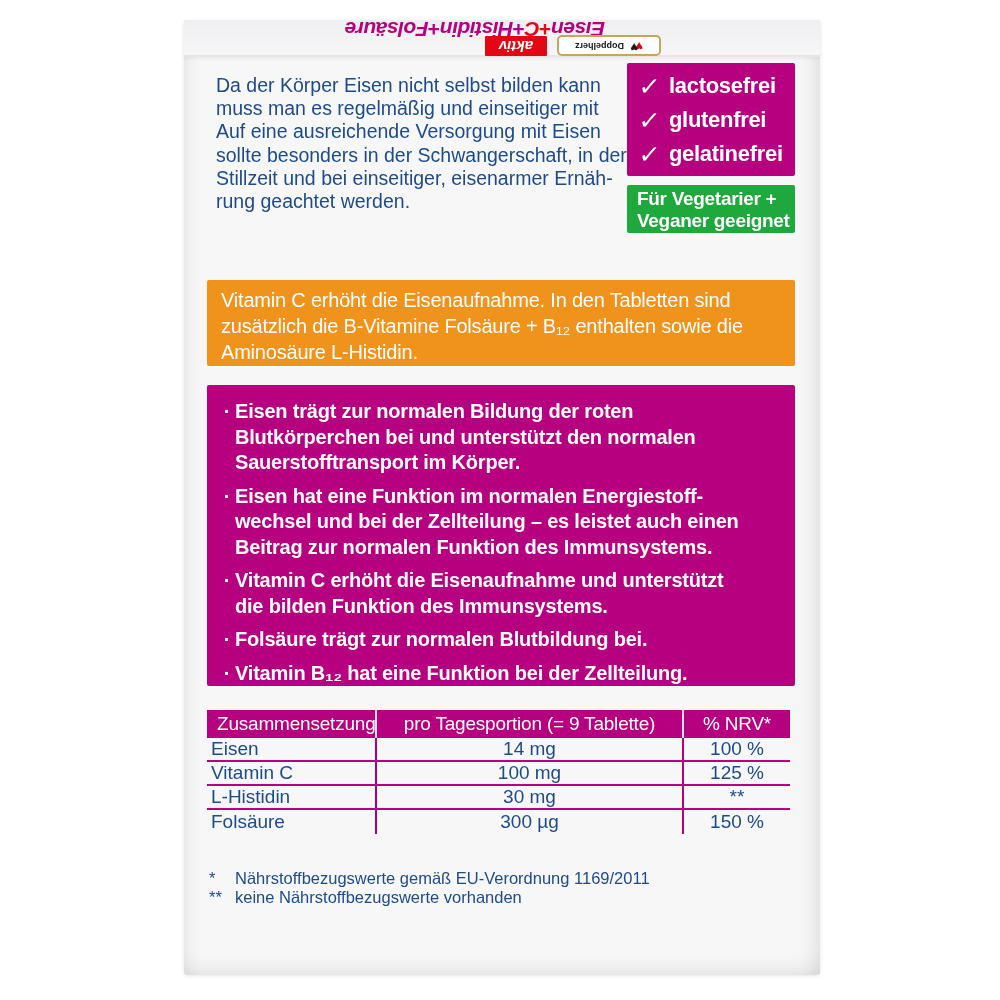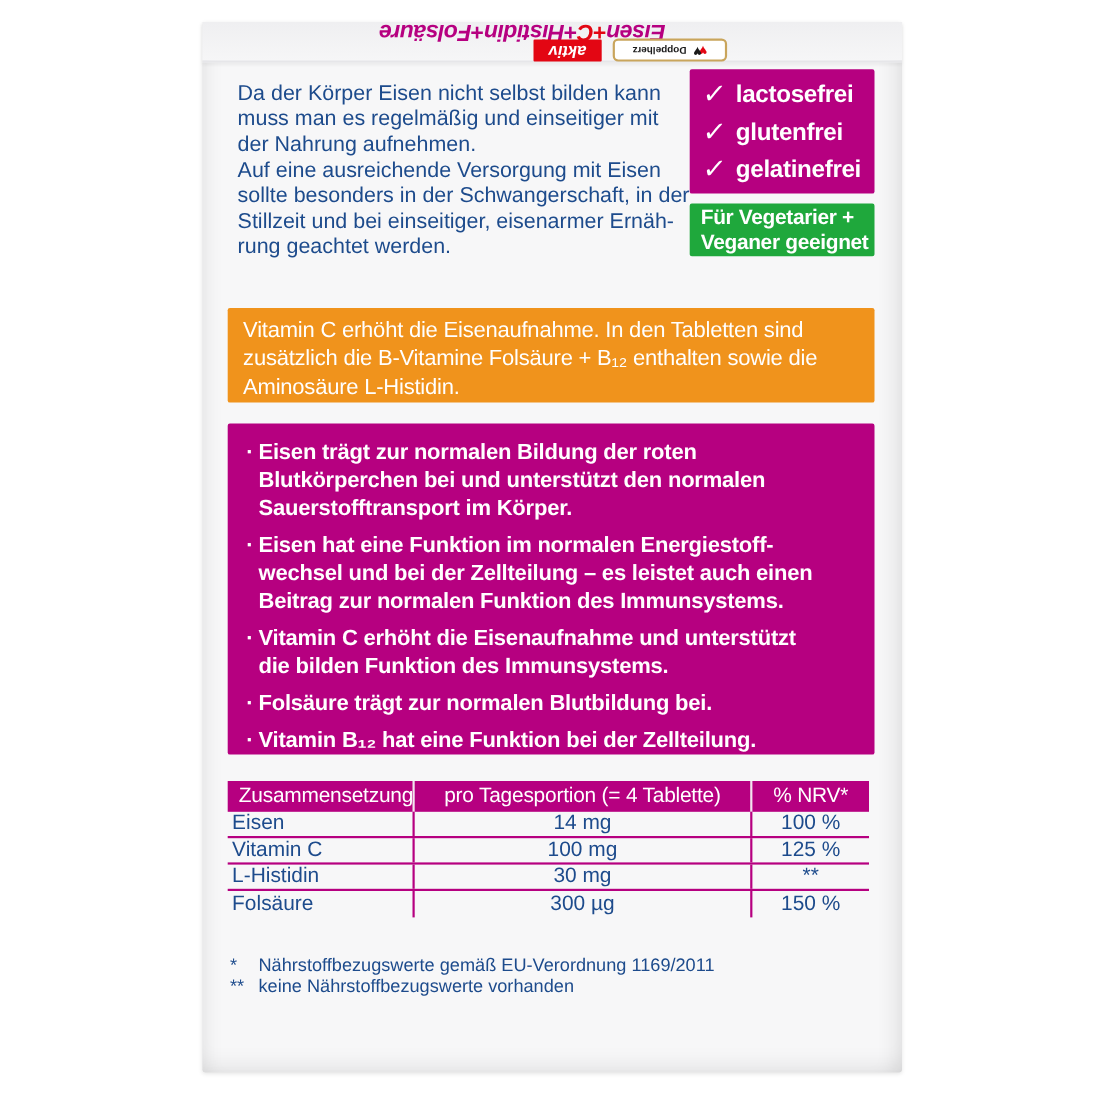--- a/index.html
+++ b/index.html
@@ -152,21 +152,20 @@
           </span>
           <span class="dh-text">Doppelherz</span>
         </div>
         <div class="aktiv-badge">aktiv</div>
       </div>
     </div>
 
     <div class="intro">
       <div>Da der Körper Eisen nicht selbst bilden kann</div>
       <div>muss man es regelmäßig und einseitiger mit</div>
-      <div>der Nahrung aufnehmen.</div>
       <div>Auf eine ausreichende Versorgung mit Eisen</div>
       <div>sollte besonders in der Schwangerschaft, in der</div>
       <div>Stillzeit und bei einseitiger, eisenarmer Ernäh-</div>
       <div>rung geachtet werden.</div>
     </div>
 
     <div class="free-box">
       <div class="free-row">
         <span class="free-check">✓</span>
         <span class="free-label">lactosefrei</span>
@@ -226,21 +225,21 @@
         <span class="bullet-dot">·</span>
         <div class="bullet-lines">
           <div>Vitamin B₁₂ hat eine Funktion bei der Zellteilung.</div>
         </div>
       </div>
     </div>
 
     <div class="ntable">
       <div class="t-head">
         <div class="c1">Zusammensetzung</div>
-        <div class="c2">pro Tagesportion (= 4 Tablette)</div>
+        <div class="c2">pro Tagesportion (= 9 Tablette)</div>
         <div class="c3">% NRV*</div>
       </div>
       <div class="t-row">
         <div class="c1">Eisen</div>
         <div class="c2">14 mg</div>
         <div class="c3">100 %</div>
       </div>
       <div class="t-row">
         <div class="c1">Vitamin C</div>
         <div class="c2">100 mg</div>

